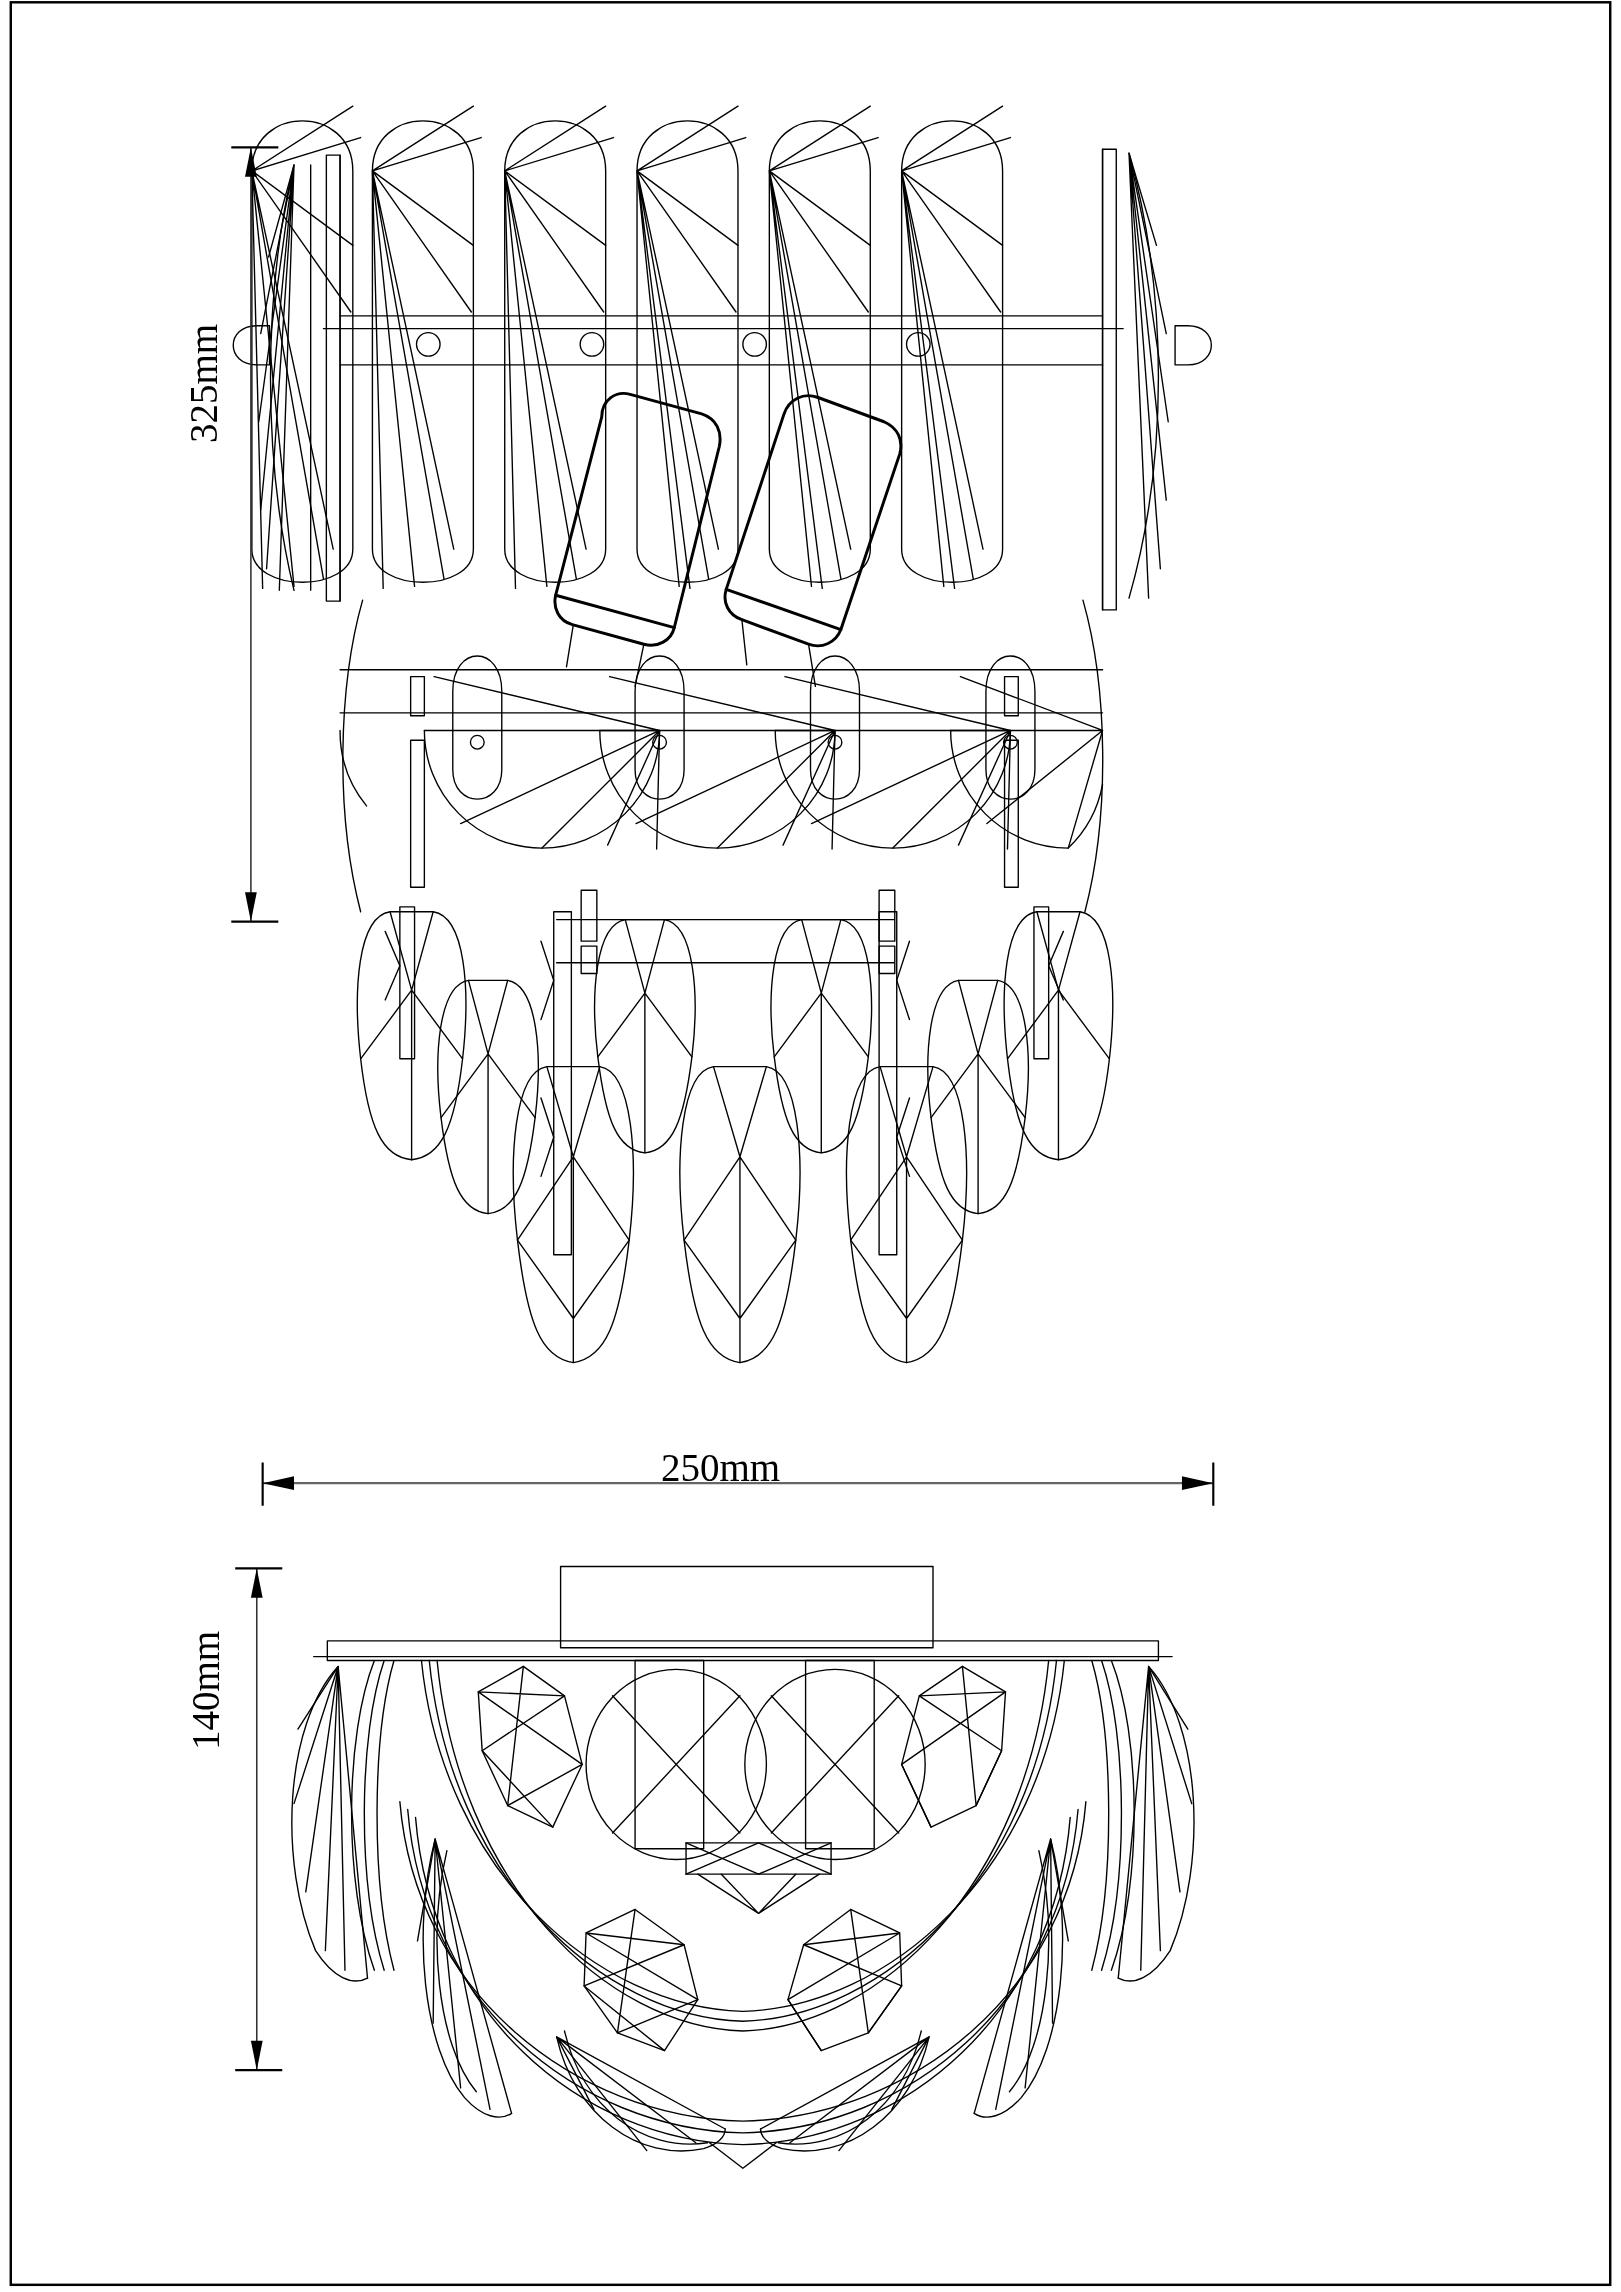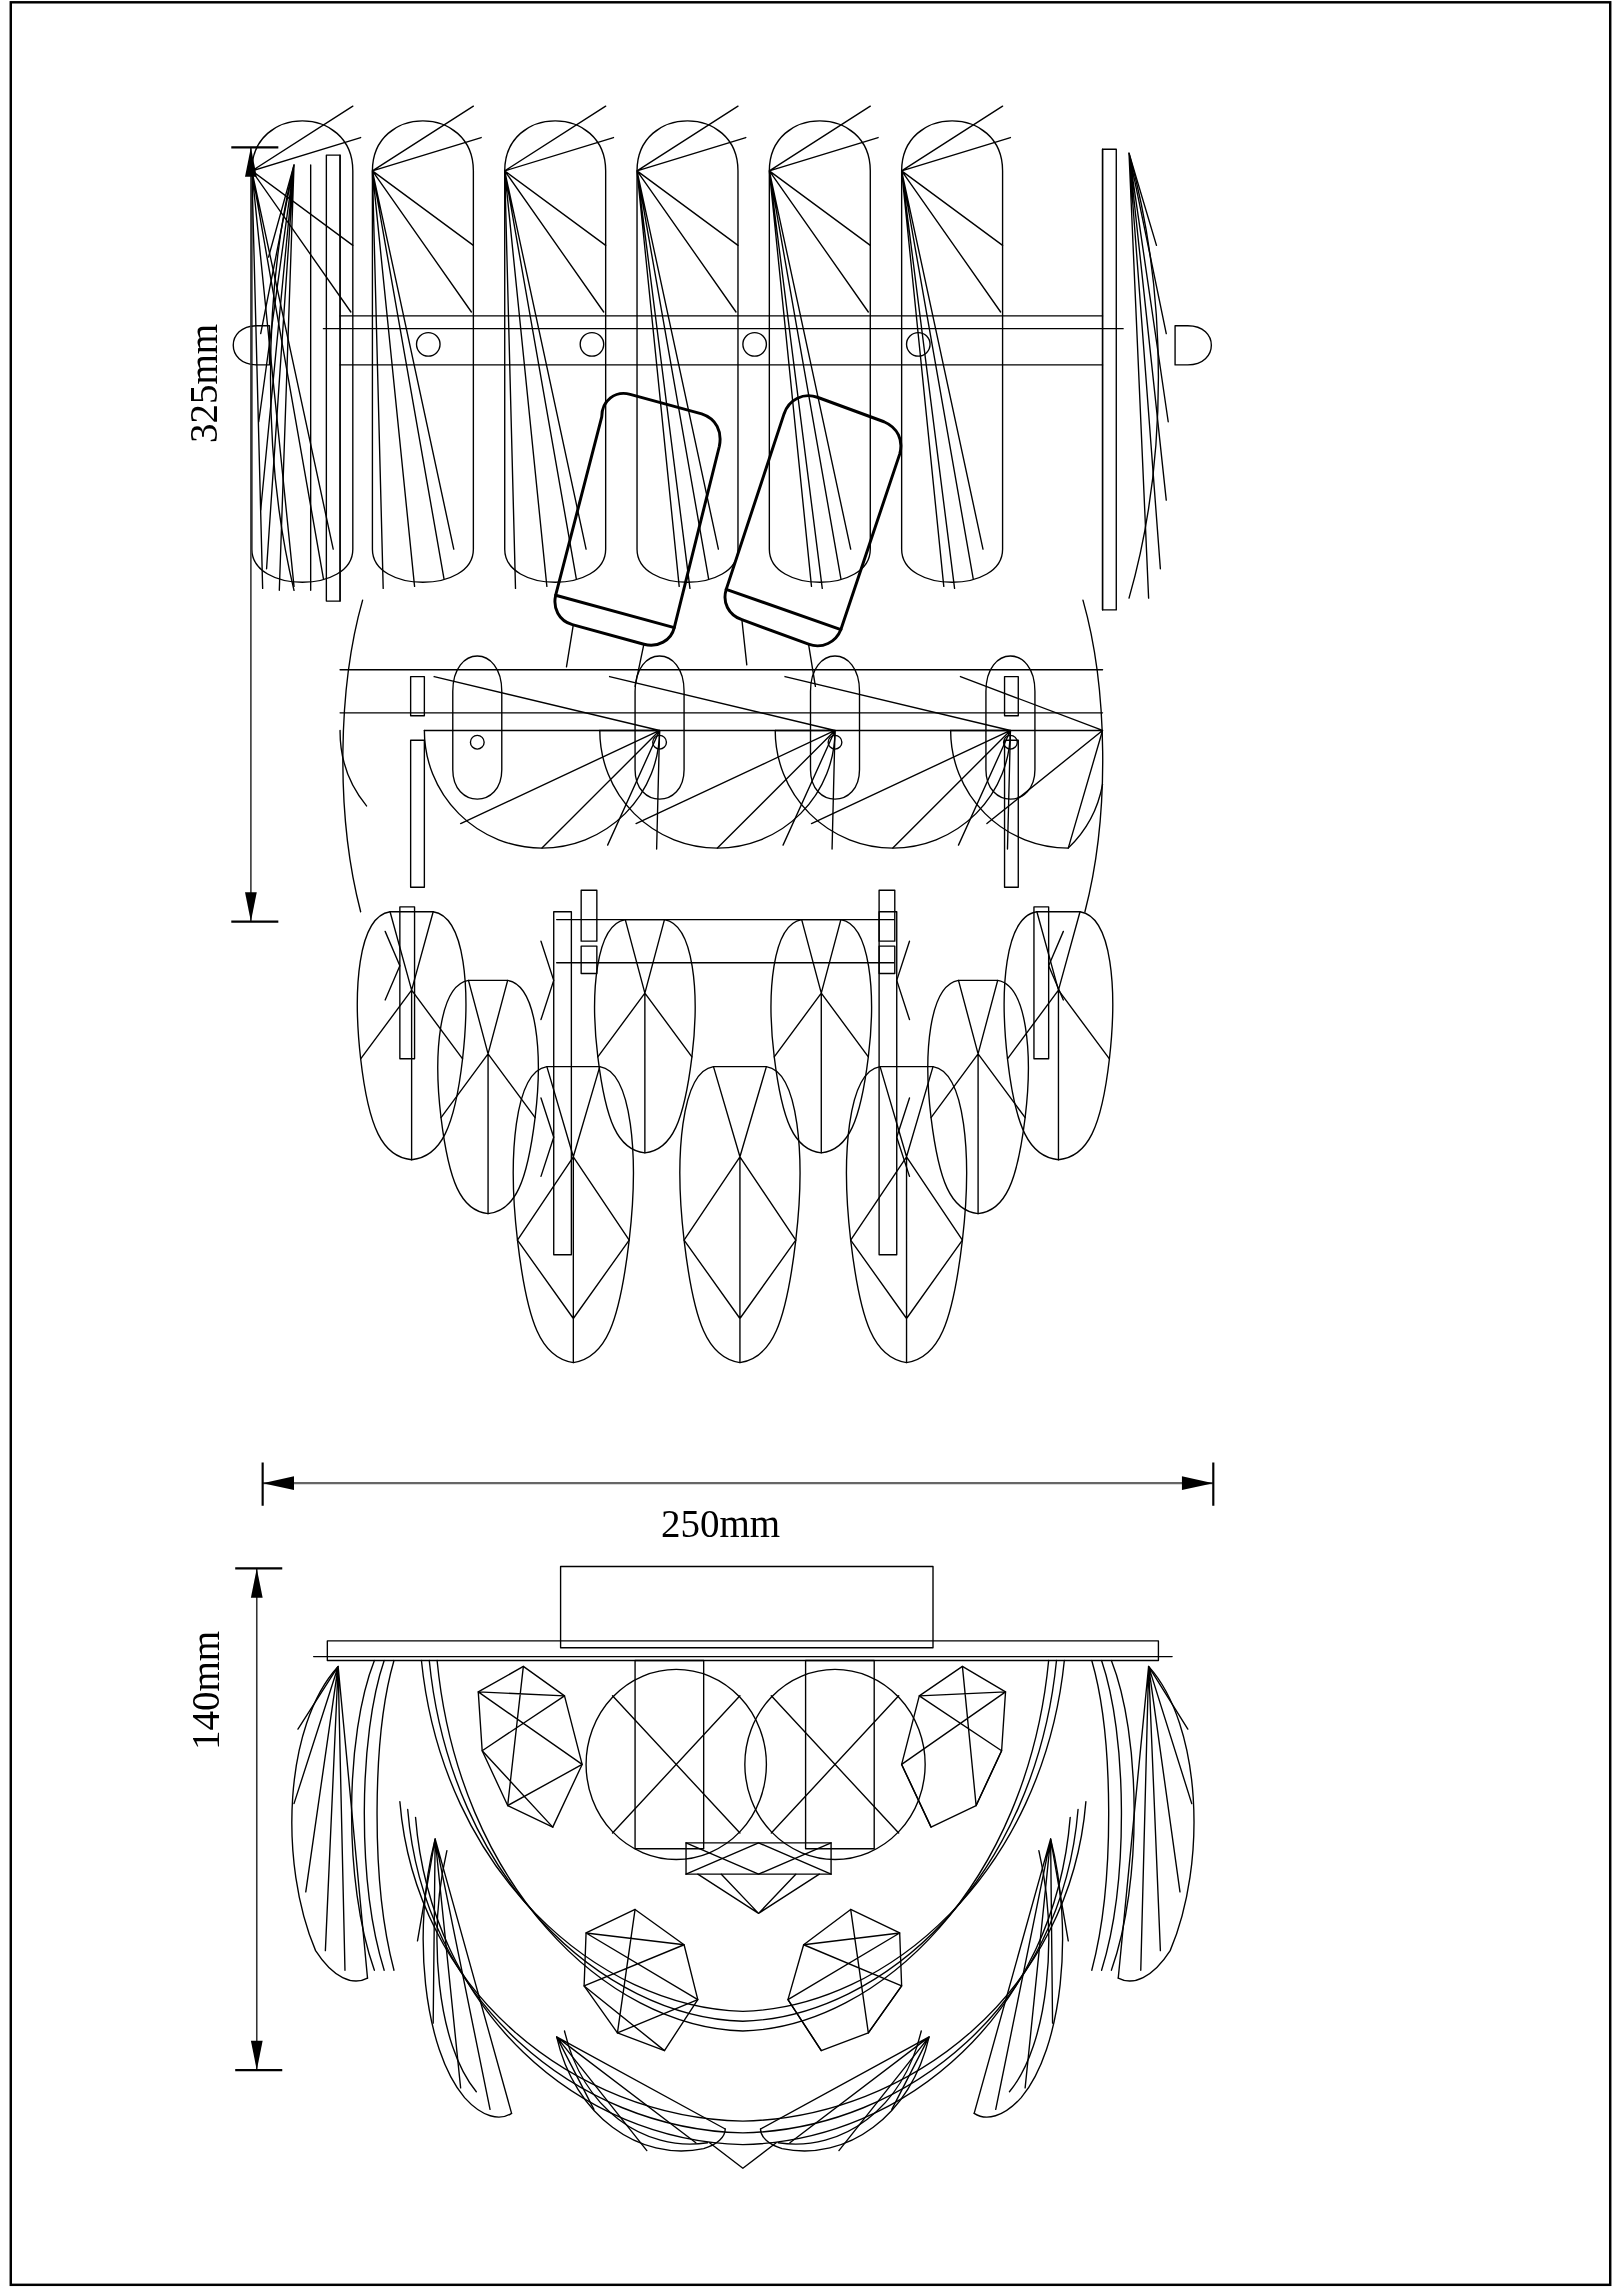--- a/index.html
+++ b/index.html
@@ -31,21 +31,21 @@
   }
   #label-height {
     left: 184px;
     top: 443px;
     font-size: 39px;
     transform: rotate(-90deg);
     transform-origin: left top;
   }
   #label-width {
     left: 661px;
-    top: 1504px;
+    top: 1448px;
     font-size: 39px;
   }
   #label-depth {
     left: 186px;
     top: 1750px;
     font-size: 39px;
     transform: rotate(-90deg);
     transform-origin: left top;
   }
 </style>

